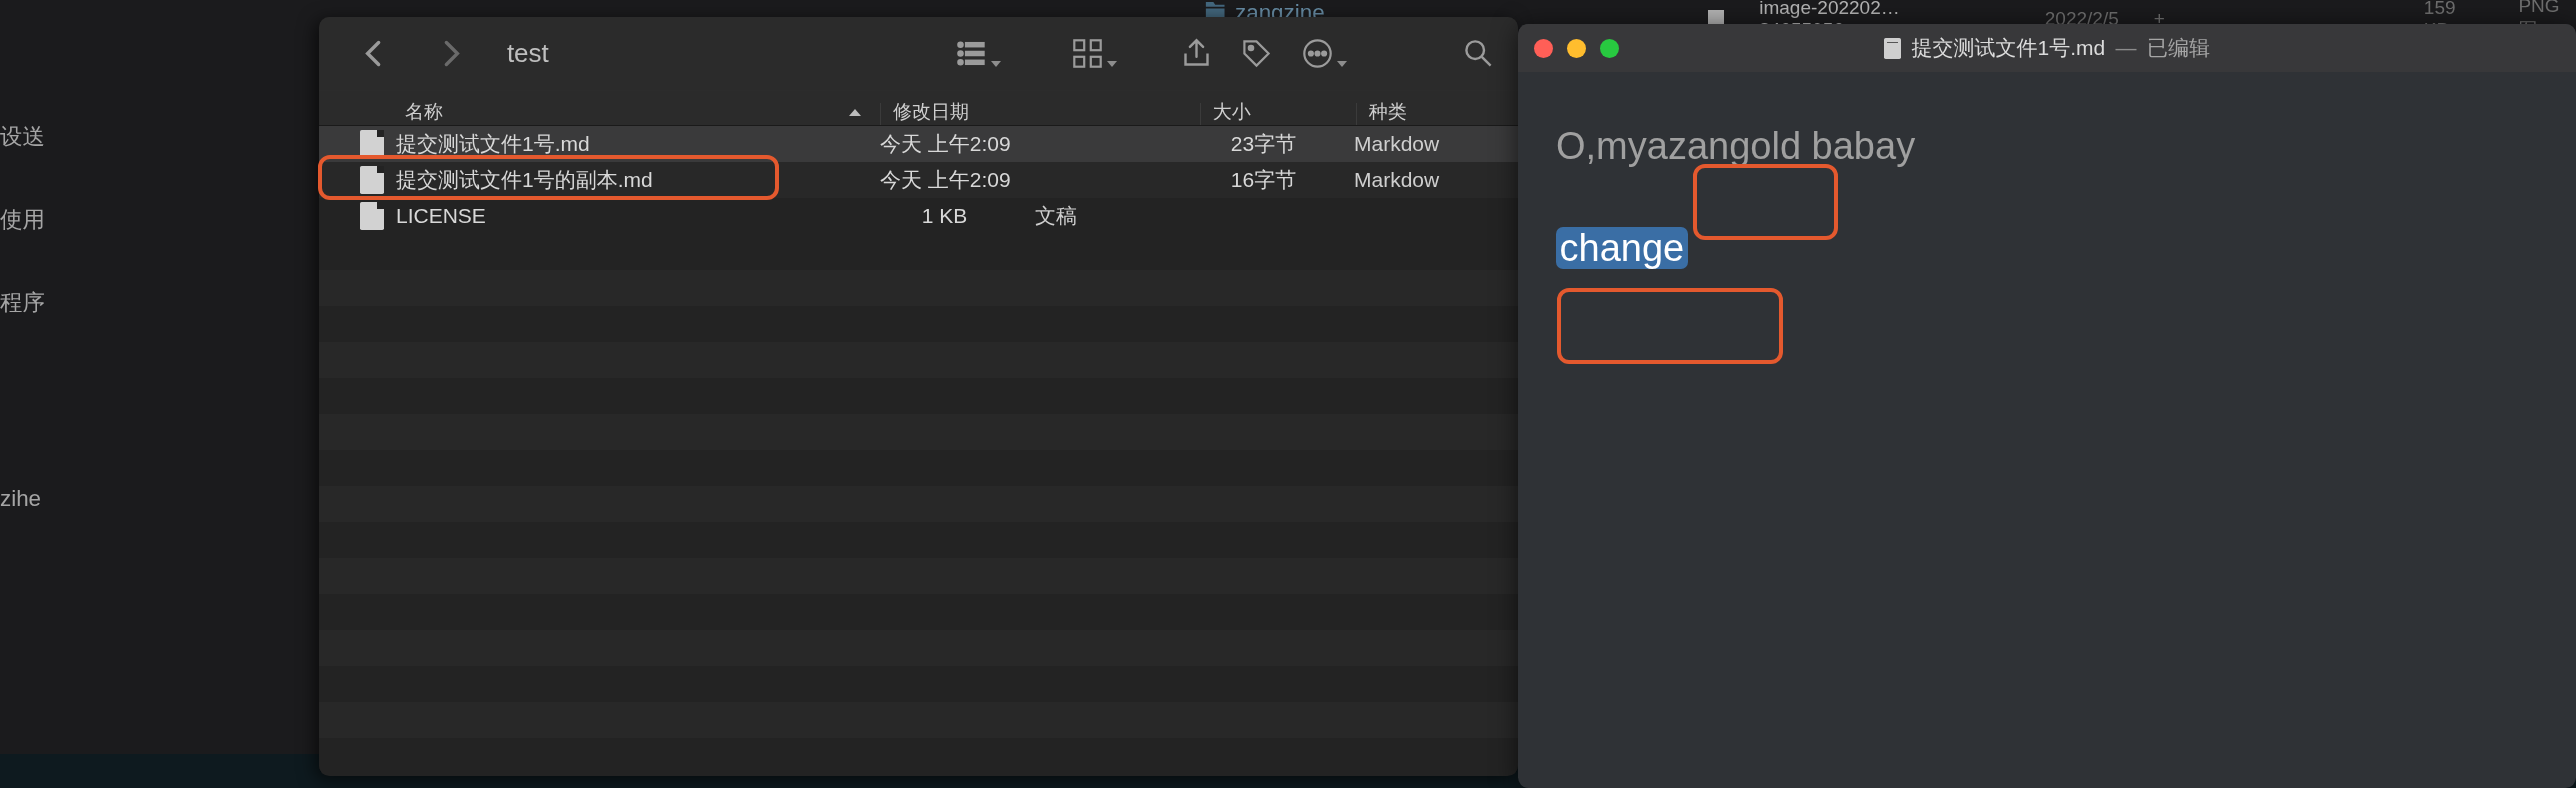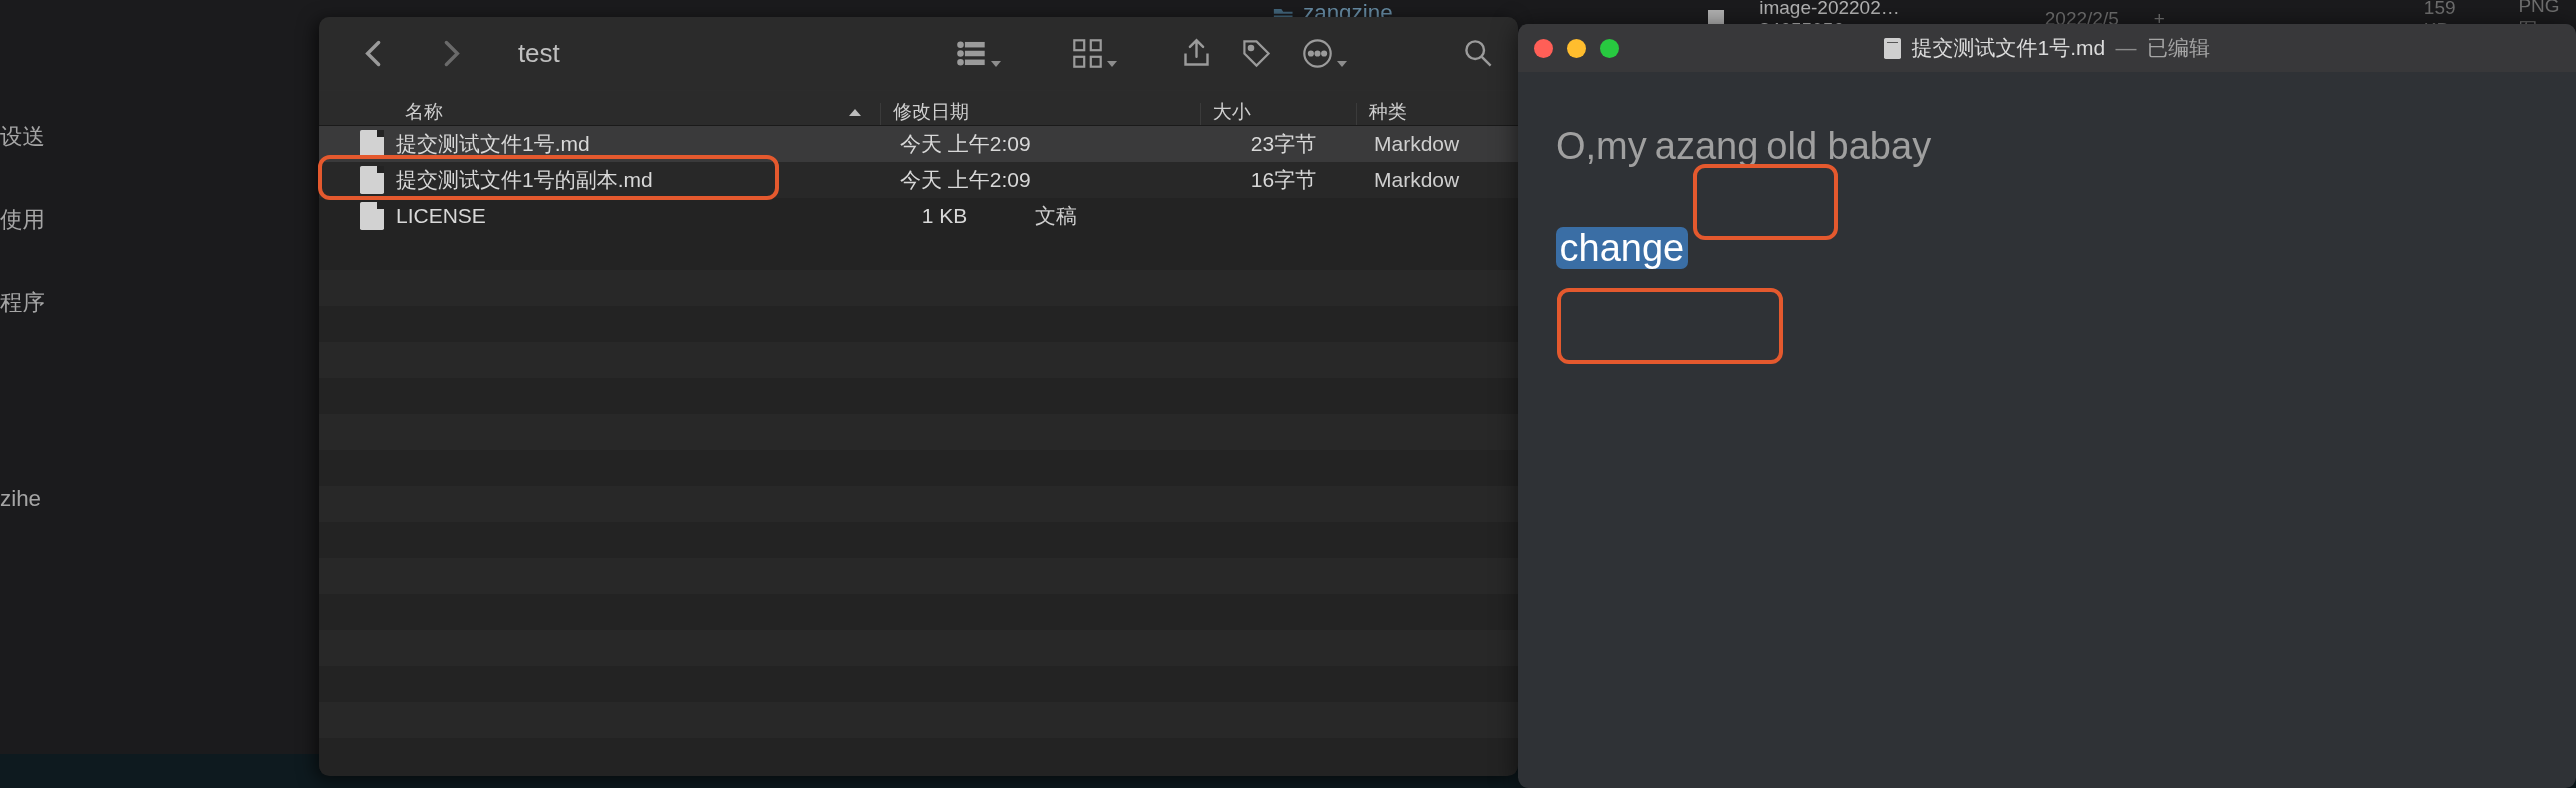--- a/index.html
+++ b/index.html
@@ -1,59 +1,59 @@
 <!DOCTYPE html>
 <html style="font-size:14px"><head>
 <meta charset="utf-8">
 <style>
   * { margin: 0; padding: 0; box-sizing: border-box; font-family: -apple-system, "Helvetica Neue", Arial, sans-serif; }
   html, body { width: 2576px; height: 789px; background: #1b1b1d; color: #ddd; overflow: hidden; }
 
   .root { position: relative; width: 2576px; height: 789px; background: #1b1b1d; }
 
   
-  .bg-top-filename { position:absolute; left:1272px; top:0; color:#7aa9c7; font-size:22.4px; opacity:.8; display:flex; align-items:flex-end; gap:8.6px; }
+  .bg-top-filename { position:absolute; left:1204px; top:0; color:#7aa9c7; font-size:22.4px; opacity:.8; display:flex; align-items:flex-start; gap:8.6px; }
   .bg-top-right { position:absolute; left:1708px; top:-5.2px; color:#bdbdbd; font-size:19px; display:flex; align-items:center; gap:35px; opacity:.85; }
   .bg-top-right .img-ico { width:17px; height:17px; background:#cfcfcf; }
   .bg-top-right .fname { color:#cfcfcf; }
   .bg-top-right .dim { color:#7d7d7d; }
   .bg-right-strip { position:absolute; right:0; top:35px; width:35px; display:flex; flex-direction:column; gap:26px; font-size:19px; color:#c8c8c8; background:#2a2a2a; padding:8.6px 3.5px; }
   .bg-left-strip { position:absolute; left:0; top:121px; width:69px; display:flex; flex-direction:column; gap:52px; font-size:22.4px; color:#c8c8c8; opacity:.8; }
   .bg-bottom { position:absolute; left:0; bottom:0; width:100%; height:35px; background:#0e1a1f; }
   .bg-bottom .abov { position:absolute; left:1398px; top:3.5px; color:#3a7d6e; font-size:17px; }
 
   
   .finder { position:absolute; left:319px; top:17px; width:1199px; height:759px;
             background:#232323; border-radius:10.4px; box-shadow:-3.5px 3.5px 17px rgba(0,0,0,.6); overflow:hidden; }
 
   .finder-toolbar { height:74px; display:flex; align-items:center; padding:0 21px; gap:22.4px; border-bottom:0.9px solid #2c2c2c; background:#2b2b2b; }
   .nav-arrows { display:flex; gap:38px; align-items:center; padding-left:15.5px }
   .nav-arrows svg { width:22.4px; height:28px; }
-  .folder-title { font-size:26px; color:#bfbfbf; font-weight:500; margin-left:26px; }
+  .folder-title { font-size:26px; color:#bfbfbf; font-weight:500; margin-left:15px; }
   .spacer { flex:1; }
   .tool-ico { width:38px; height:38px; display:flex; align-items:center; justify-content:center; position:relative; }
   .tool-ico svg { width:33px; height:33px; stroke:#9b9b9b; fill:none; stroke-width:2; }
   .dropdown-caret { position:absolute; right:-10.4px; bottom:5.2px; width:0; height:0; border-left:5.2px solid transparent; border-right:5.2px solid transparent; border-top:6px solid #8d8d8d; }
 
   .col-header { height:35px; display:flex; align-items:flex-end; background:#2b2b2b; border-bottom:0.9px solid #1a1a1a; font-size:19px; color:#cfcfcf; }
   .col { padding:0 12px; }
   .col-name { flex:0 0 561px; padding-left:86px; display:flex; align-items:center; gap:7px; }
   .sort-caret { margin-left:auto; margin-right:7px; width:0;height:0;border-left:6px solid transparent;border-right:6px solid transparent;border-bottom:7.8px solid #bdbdbd; }
   .col-date { flex:0 0 319px; }
   .col-size { flex:0 0 155px; text-align:right; padding-right:26px; }
   .col-kind { flex:0 0 155px; }
   .divider { width:0.9px; height:22.4px; background:#3b3b3b; }
 
   .file-rows { }
   .row { height:36px; display:flex; align-items:center; font-size:21px; color:#d8d8d8; }
   .row:nth-child(odd){ background:#232323; }
   .row:nth-child(even){ background:#282828; }
   .row.selected { background:#3a3a3b; }
   .row .c-name { flex:0 0 561px; display:flex; align-items:center; gap:12px; padding-left:41px; }
-  .row .c-date { flex:0 0 319px;margin-left:20px; }
+  .row .c-date { flex:0 0 319px; }
   .row .c-size { flex:0 0 155px; text-align:center; padding-right:26px; }
   .row .c-kind { flex:0 0 155px; color:#cfcfcf; }
   .file-ico { width:24px; height:28px; background:#d2d2d2; border-radius:1.7px; position:relative; }
   .file-ico::after{ content:''; position:absolute; right:0; top:0; width:7px; height:7px; background:#232323; }
   .stripes { display:flex; flex-direction:column; }
   .stripe { height:36px; }
   .stripe:nth-child(odd){ background:#232323; }
   .stripe:nth-child(even){ background:#282828; }
 
   .highlight-box { position:absolute; border:4.3px solid #e4592e; border-radius:12px; pointer-events:none; }
@@ -66,21 +66,21 @@
   .traffic { display:flex; gap:14px; }
   .traffic span { width:19px; height:19px; border-radius:50%; }
   .tl-close { background:#ff5f57; } .tl-min { background:#ffbd2e; } .tl-max { background:#28c940; }
   .te-title { position:absolute; left:0; right:0; text-align:center; font-size:21px; color:#dcdcdc; display:flex; align-items:center; justify-content:center; gap:10.4px; }
   .te-title .docico { width:17px; height:21px; background:#cfcfcf; border-radius:1.7px; position:relative; }
   .te-title .docico::before{content:'';position:absolute;left:2.6px;top:4.3px;right:2.6px;height:1.7px;background:#555;}
   .te-title .dash { color:#8c8c8c; }
   .te-title .edited { color:#a5a5a5; }
 
   .editor { padding:50px 38px; font-size:38px; color:#a0a0a0; line-height:1.3; }
-  .editor .line1 { display:flex; gap:8px; }
+  .editor .line1 { display:flex; gap:0; }
   .editor .line2 { margin-top:53px; }
   .selected-text { background:#3a6ea5; color:#fff; padding:0 3.5px;border-radius:7px; }
 
   .hl-word1 { left:1693px; top:164px; width:145px; height:76px; }
   .hl-word2 { left:1557px; top:288px; width:226px; height:76px; }
 
   .zangzine-ico { width:22.4px; height:19px; }
 </style>
 </head>
 <body>

